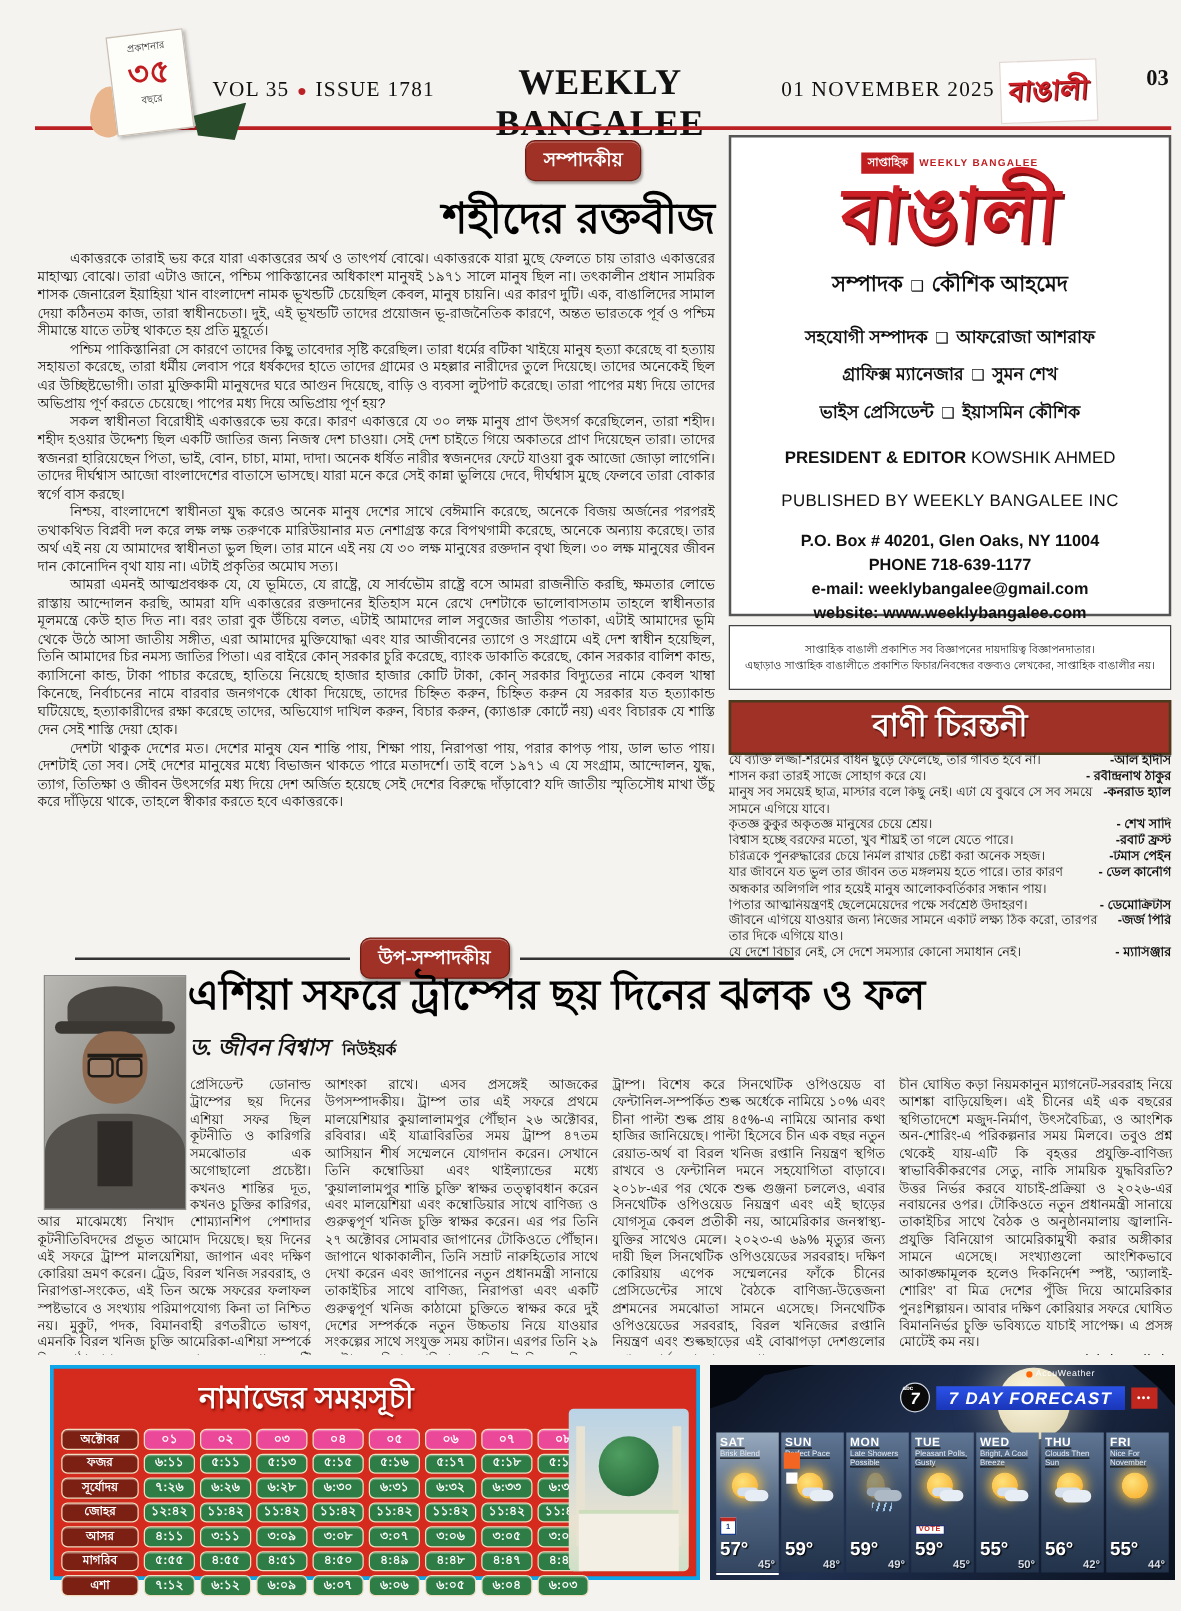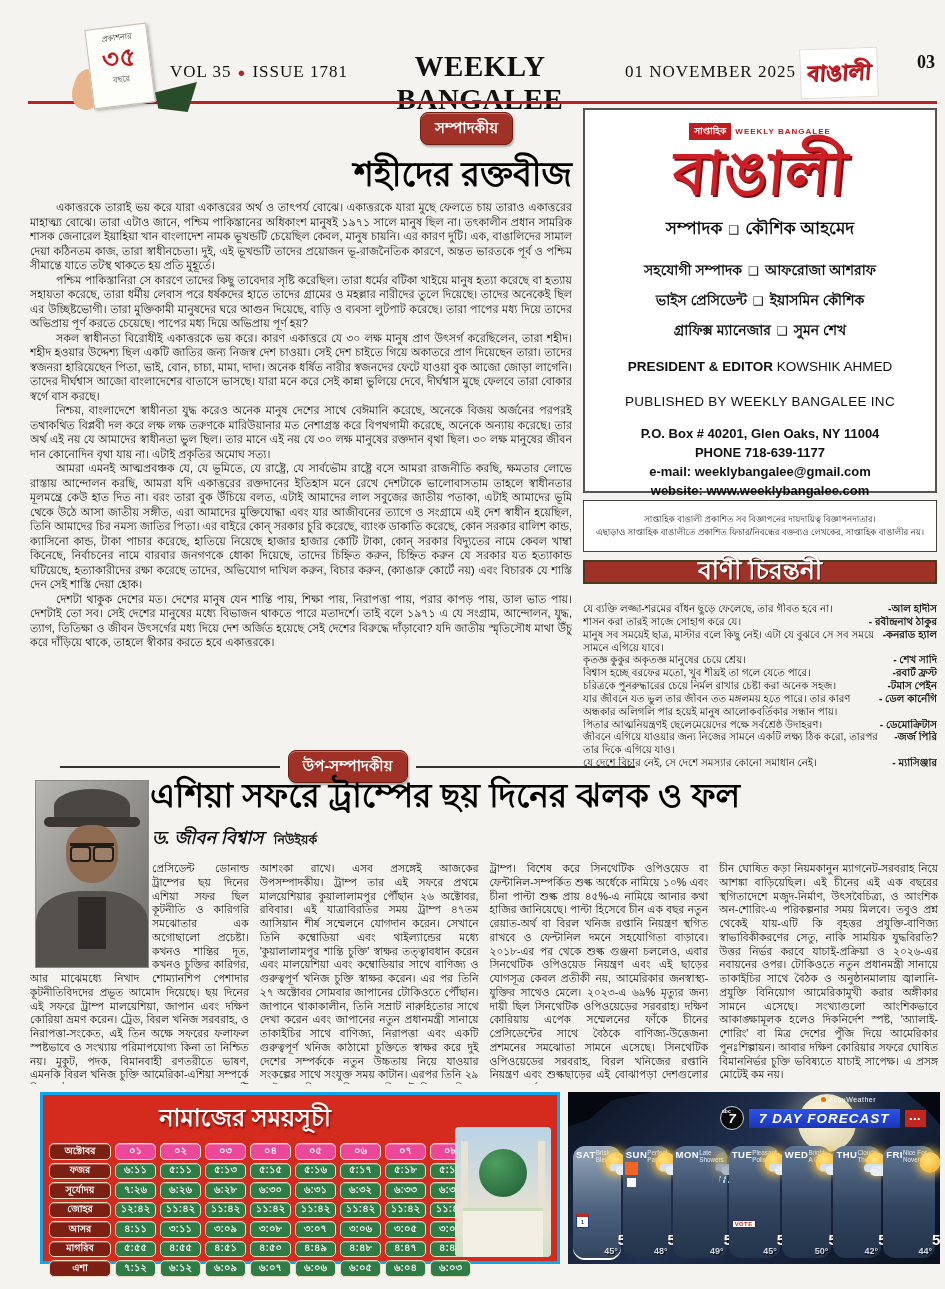--- a/index.html
+++ b/index.html
@@ -48,21 +48,21 @@
   .r-box{padding:0 6px;font-size:12px;}
   .pres{font-size:13.5px;margin-top:16px;}
   .pres b{font-weight:bold;}
   .pub{font-size:13.5px;margin-top:20px;letter-spacing:.3px;}
   .addr{font-size:13px;font-weight:bold;margin-top:16px;line-height:1.45;}
 
   .disc{position:absolute;left:583px;top:500px;width:354px;height:52px;background:#fff;border:1.5px solid #444;
         box-sizing:border-box;display:flex;flex-direction:column;justify-content:center;text-align:center;
         font-size:8.6px;color:#222;line-height:1.5;}
 
-  .qbox-hd{position:absolute;left:583px;top:560px;width:354px;height:24px;background:#a03126;border:2px solid #4a3a1e;
+  .qbox-hd{position:absolute;left:583px;top:560px;width:354px;height:44px;background:#a03126;border:2px solid #4a3a1e;
            box-sizing:border-box;display:flex;align-items:center;justify-content:center;}
   .qbox-hd span{color:#fff;font-size:25px;font-weight:bold;text-shadow:1px 1px 0 #5e1a12;}
   .quotes{position:absolute;left:583px;top:603px;width:354px;height:166px;overflow:hidden;font-size:10.2px;line-height:1.26;}
   .quote{overflow:hidden;}
   .q-author{float:right;font-weight:bold;padding-left:8px;}
 
   
   .sub-sep{position:absolute;left:60px;top:750px;width:575px;display:flex;align-items:center;gap:8px;}
   .sub-sep .ln{flex:1;height:2px;background:#333;}
   .t-headline{position:absolute;left:150px;top:770px;width:790px;font-size:33px;font-weight:bold;white-space:nowrap;color:#000;}
@@ -112,22 +112,22 @@
   .w-brand{position:absolute;top:4px;right:64px;color:#fff;font-size:7px;letter-spacing:.5px;display:flex;align-items:center;gap:3px;}
   .w-brand i{width:5px;height:5px;border-radius:50%;background:#f60;}
   .w-titlebar{position:absolute;top:14px;right:14px;display:flex;align-items:center;gap:5px;}
   .abc7{width:22px;height:22px;border-radius:50%;background:#0a0a0a;border:1px solid #cfd6e2;color:#fff;
         display:flex;align-items:center;justify-content:center;font-size:13px;font-weight:bold;font-style:italic;position:relative;}
   .abc7 em{position:absolute;left:1px;top:1px;font-size:5px;font-style:normal;}
   .w-bar{background:linear-gradient(#2b52e8,#1a36b8);color:#fff;font-weight:bold;font-style:italic;
          font-size:13.5px;letter-spacing:1px;padding:2px 10px;}
   .w-more{background:#c0271f;color:#fff;font-size:8px;font-weight:bold;padding:4px 5px;letter-spacing:1px;}
   .w-days{position:absolute;left:5px;right:5px;bottom:6px;display:flex;gap:2px;height:112px;}
-  .wday{flex:1;position:relative;display:flex;flex-direction:row;padding:3px 3px 2px;box-sizing:border-box;
-        background:linear-gradient(#5f7694,#33455f 55%,#22334b);border-radius:12px;}
+  .wday{flex:1;position:relative;display:flex;flex-direction:column;padding:3px 3px 2px;box-sizing:border-box;
+        background:linear-gradient(#5f7694,#33455f 55%,#22334b);border-radius:0;text-decoration:underline;}
   .wday.first{background:linear-gradient(#97a9bd,#4e637f 55%,#33455f);box-shadow:0 2px 0 #fff;}
   .wname{font-size:9.5px;font-weight:bold;color:#fff;letter-spacing:.5px;}
   .wcap{font-size:6.3px;line-height:1.15;color:#e8edf4;height:15px;overflow:hidden;}
   .wicon{position:relative;height:30px;margin-top:2px;}
   .wicon .sun{position:absolute;left:50%;top:1px;transform:translateX(-60%);width:21px;height:21px;border-radius:50%;
               background:radial-gradient(circle at 40% 35%,#ffe27a,#f5a623);box-shadow:0 0 9px 3px rgba(255,196,64,.8);}
   .wicon .cloud{position:absolute;left:50%;top:15px;transform:translateX(-12%);width:19px;height:9px;border-radius:8px;
                 background:#e6edf5;box-shadow:-7px -3px 0 -1px #d6e0ec;}
   .icon-cloud-sun .cloud{width:23px;height:10px;transform:translateX(-35%);}
   .icon-rain-cloud .sun{opacity:.45;width:15px;}
@@ -183,22 +183,22 @@
 
   <div class="mast">
     <div class="tagline">
       <span class="tg">সাপ্তাহিক</span>
       <span class="tge">WEEKLY BANGALEE</span>
     </div>
     <div class="biglogo">বাঙালী</div>
     <div>
         <div class="role role-main"><span>সম্পাদক</span><span class="r-box">❑</span><span>কৌশিক আহমেদ</span></div>
         <div class="role"><span>সহযোগী সম্পাদক</span><span class="r-box">❑</span><span>আফরোজা আশরাফ</span></div>
+        <div class="role"><span>গ্রাফিক্স ম্যানেজার</span><span class="r-box">❑</span><span>সুমন শেখ</span></div>
         <div class="role"><span>ভাইস প্রেসিডেন্ট</span><span class="r-box">❑</span><span>ইয়াসমিন কৌশিক</span></div>
-        <div class="role"><span>গ্রাফিক্স ম্যানেজার</span><span class="r-box">❑</span><span>সুমন শেখ</span></div>
       </div>
     <div class="pres">
       <b>PRESIDENT &amp; EDITOR</b>
       <span>KOWSHIK AHMED</span>
     </div>
     <div class="pub">PUBLISHED BY WEEKLY BANGALEE INC</div>
     <div class="addr">
       <div>P.O. Box # 40201, Glen Oaks, NY 11004</div>
       <div>PHONE 718-639-1177</div>
       <div>e-mail: weeklybangalee@gmail.com</div>

